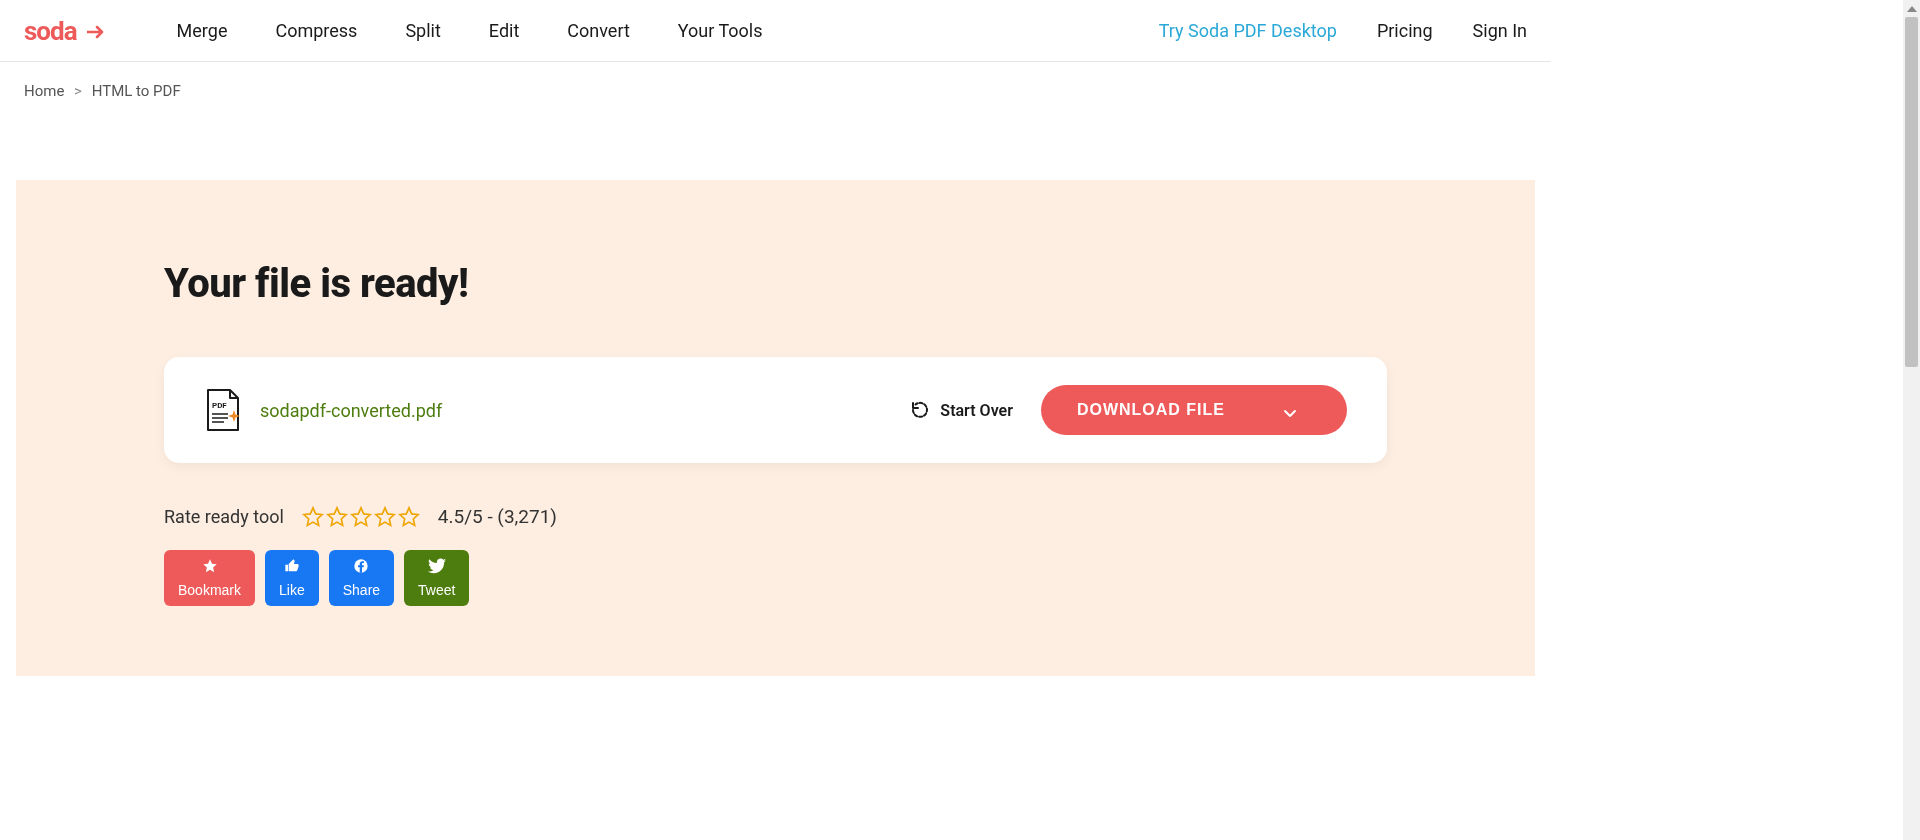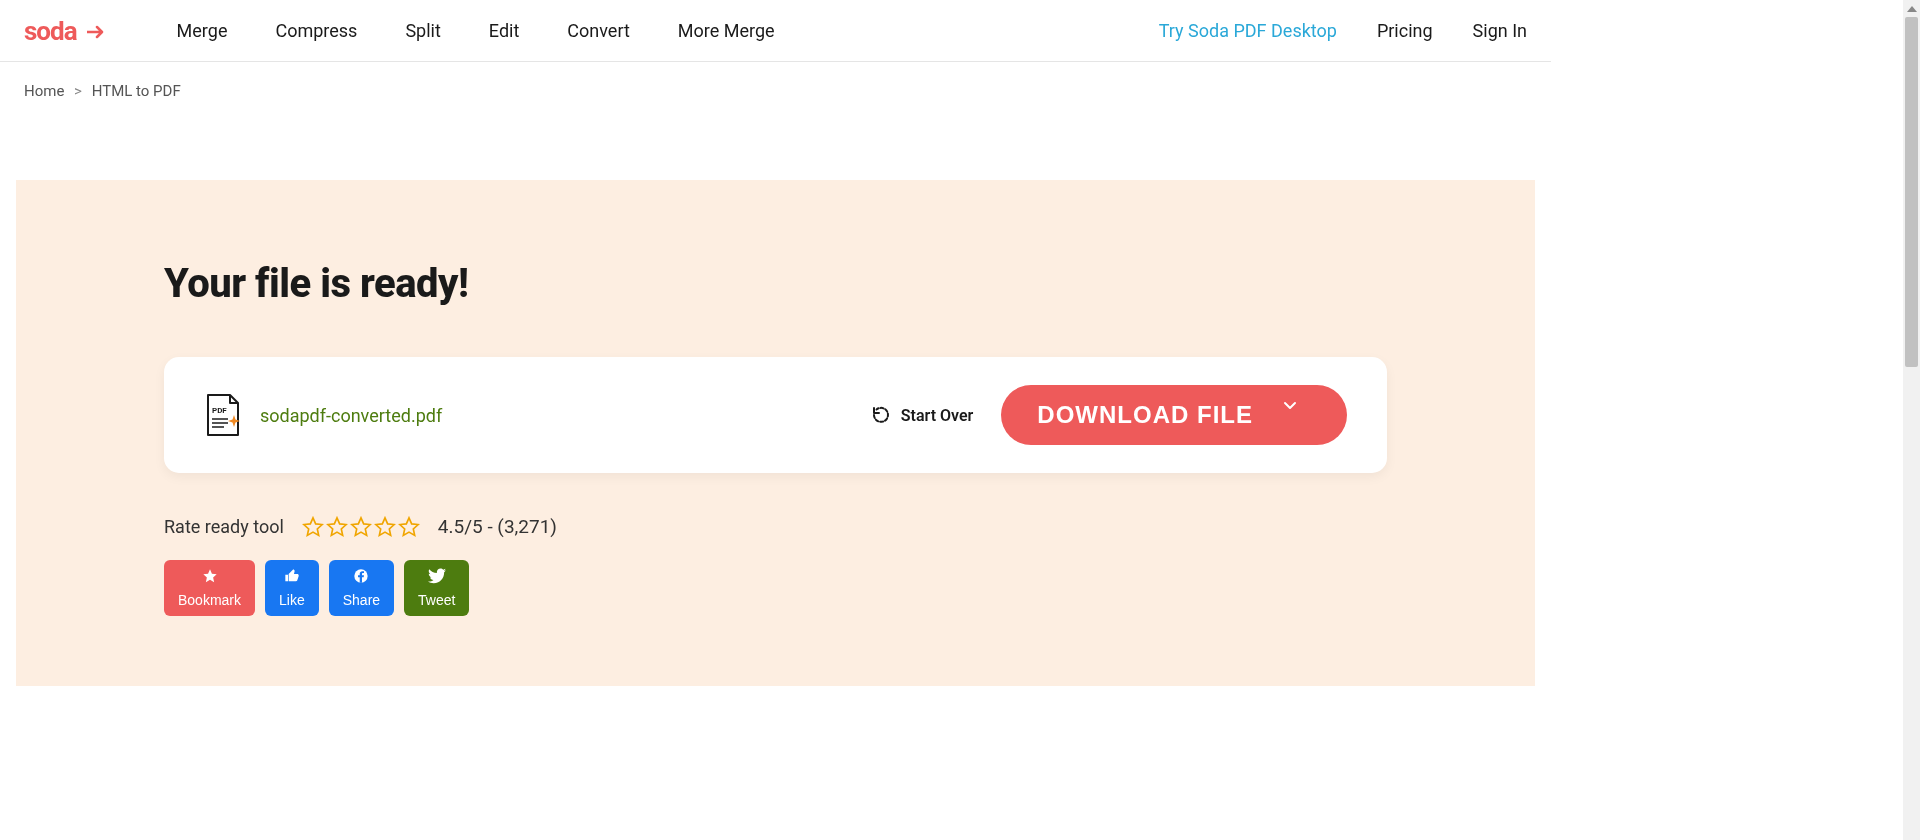--- a/index.html
+++ b/index.html
@@ -26,21 +26,21 @@
 .title { font-size: 40px; font-weight: 800; color: #1a1a1a; margin-bottom: 50px; letter-spacing: -0.5px; }
 
 
 .file-card { background: #fff; border-radius: 15px; padding: 28px 40px; display: flex; align-items: center; box-shadow: 0 4px 12px rgba(0,0,0,0.05); }
 .pdf-icon { margin-right: 18px; position: relative; width: 38px; height: 44px; }
 .filename { font-size: 18px; color: #4d7c0f; }
 .file-right { margin-left: auto; display: flex; align-items: center; gap: 28px; }
 .start-over { display: flex; align-items: center; gap: 10px; cursor: pointer; }
 .start-over-icon { width: 20px; height: 20px; }
 .start-over-text { font-size: 16px; font-weight: 600; color: #1a1a1a; }
-.download-btn { background: #ee5a5a; color: #fff; border: none; border-radius: 999px; padding: 16px 50px 16px 36px; font-size: 24px; font-weight: 700; letter-spacing: 1px; cursor: pointer; display: flex; align-items: flex-start; gap: 20px; position: relative; }
+.download-btn { background: #ee5a5a; color: #fff; border: none; border-radius: 999px; padding: 16px 50px 16px 36px; font-size: 16px; font-weight: 700; letter-spacing: 1px; cursor: pointer; display: flex; align-items: flex-end; gap: 48px; position: relative; }
 .chevron { margin-left: 10px; }
 
 
 .rating-row { display: flex; align-items: center; gap: 18px; margin-top: 42px; }
 .rate-label { font-size: 18px; color: #333; }
 .stars { display: flex; gap: 2px; }
 .star { width: 22px; height: 22px; }
 .rating-text { font-size: 19px; color: #333; }
 
 
@@ -67,21 +67,21 @@
       <svg width="18" height="14" viewBox="0 0 18 14" style="margin-left:-2px;margin-top:2px;">
           <path d="M0 7 H14 M10 2 L15 7 L10 12" stroke="#ee5a5a" stroke-width="2.5" fill="none" stroke-linecap="round" stroke-linejoin="round"></path>
         </svg>
     </div>
     <div class="nav">
       <div class="nav-item">Merge</div>
       <div class="nav-item">Compress</div>
       <div class="nav-item">Split</div>
       <div class="nav-item">Edit</div>
       <div class="nav-item">Convert</div>
-      <div class="nav-item">More Merge</div>
+      <div class="nav-item">Your Tools</div>
     </div>
     <div class="header-right">
       <div class="try-desktop">Try Soda PDF Desktop</div>
       <div class="pricing">Pricing</div>
       <div class="signin">Sign In</div>
     </div>
   </div>
 
   <div class="breadcrumb">
     <span>Home</span>

